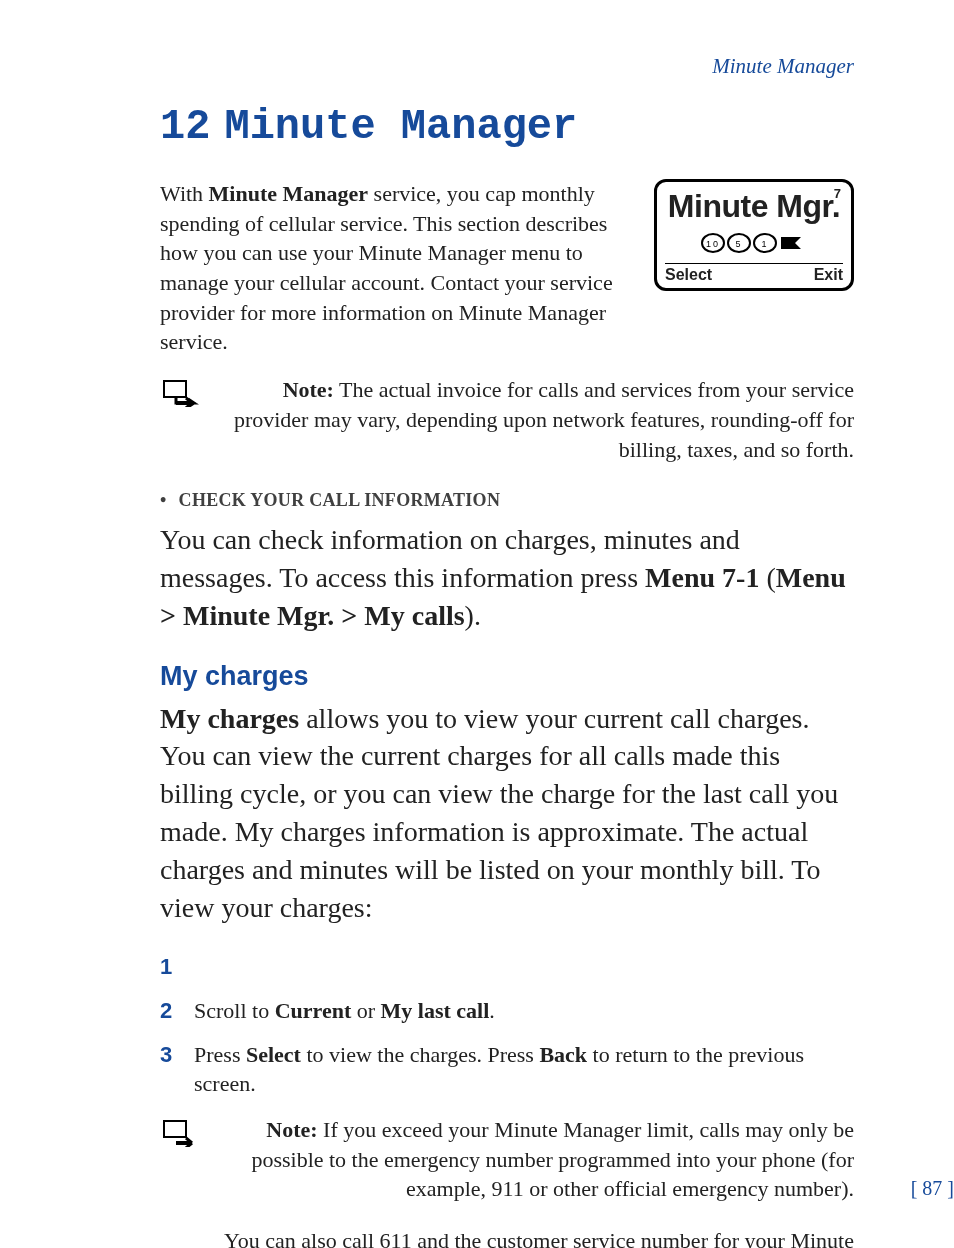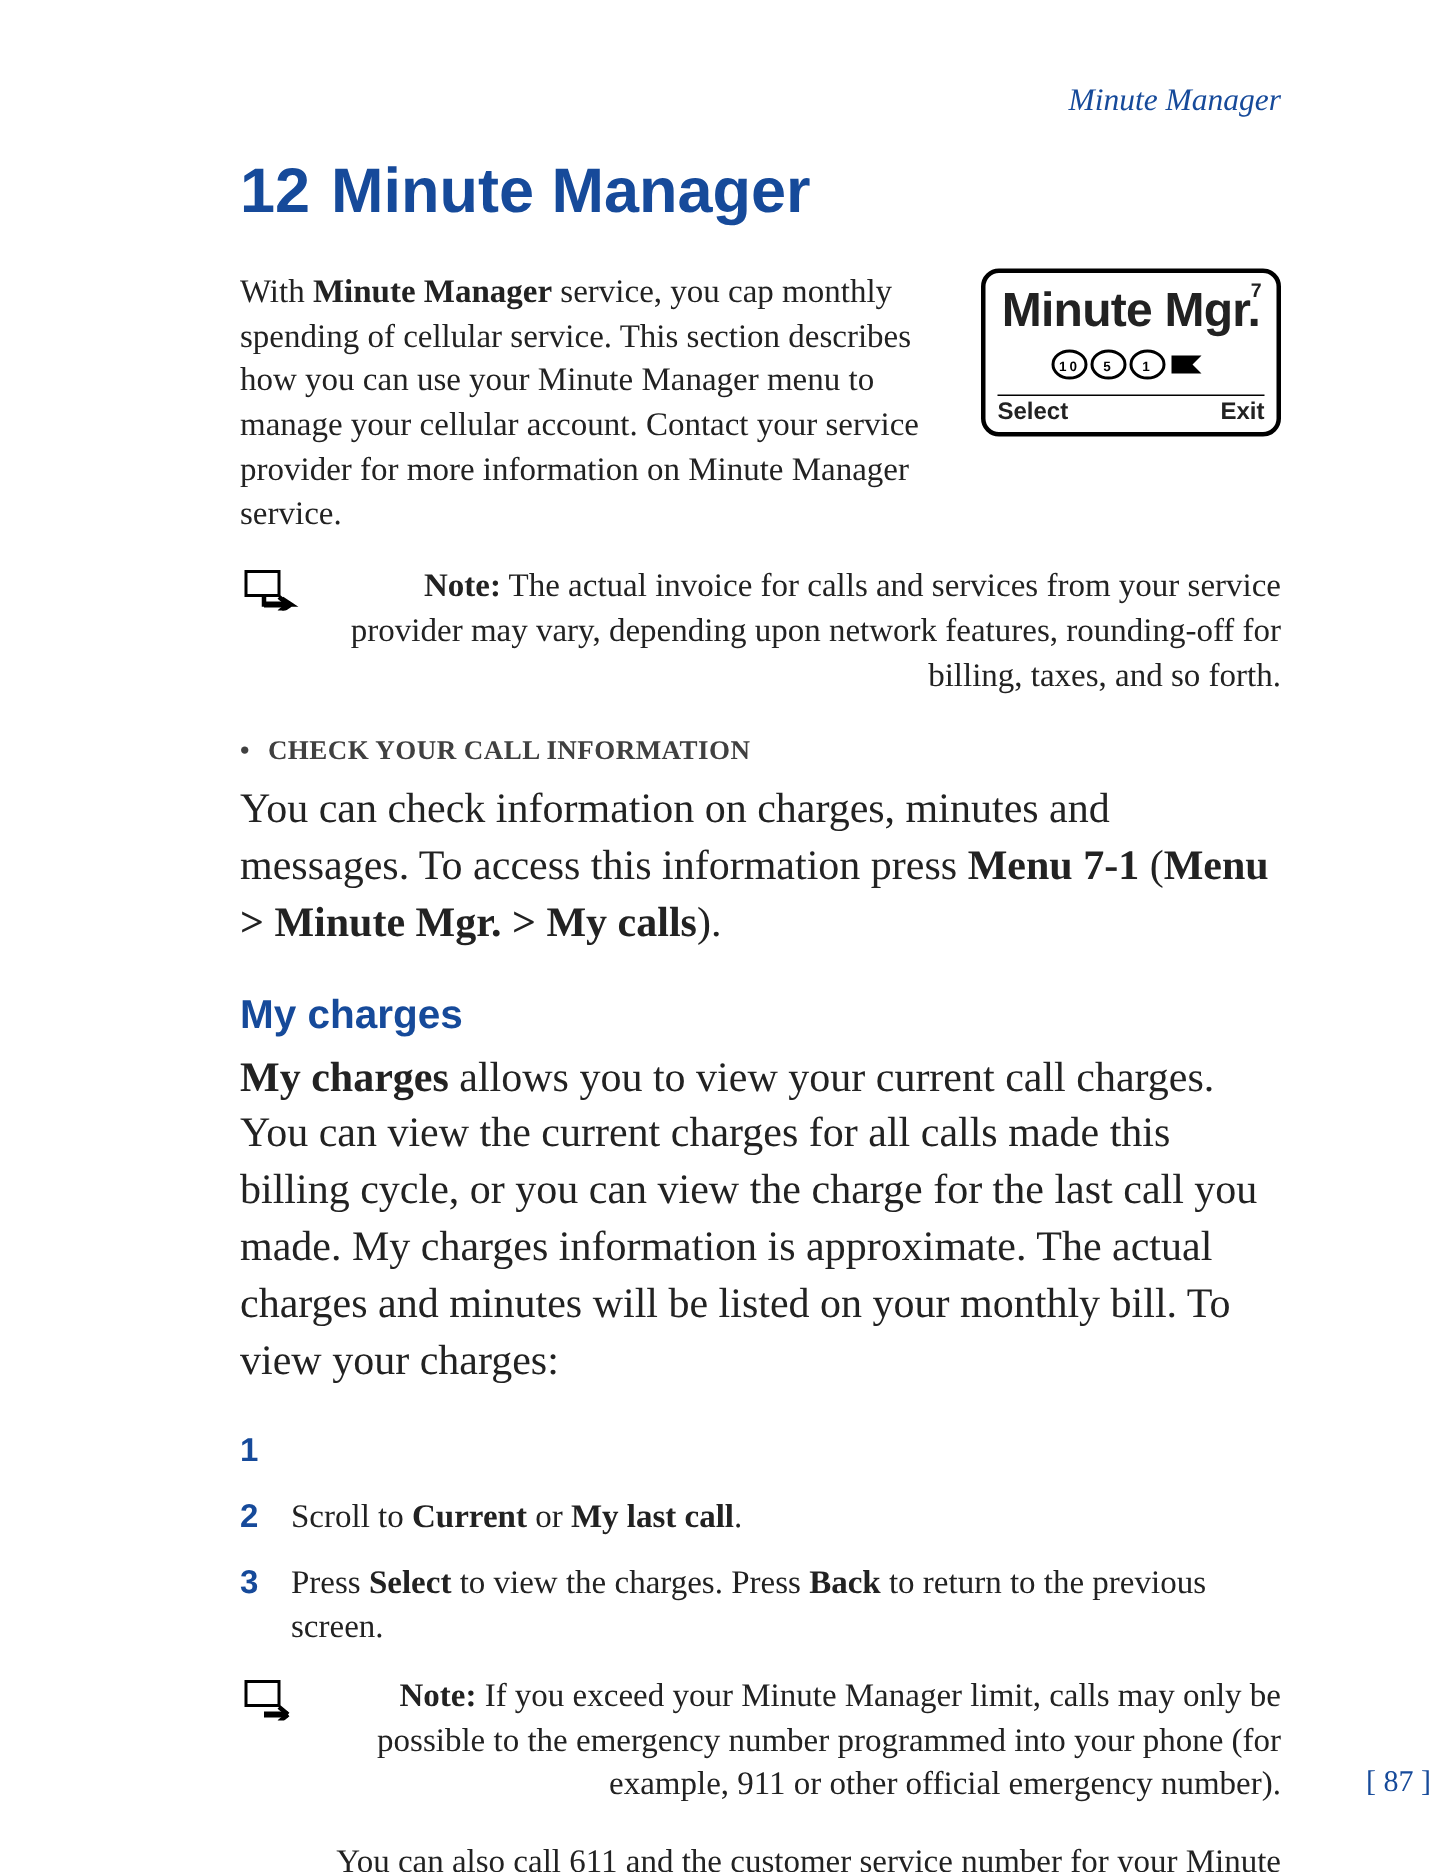--- a/index.html
+++ b/index.html
@@ -18,21 +18,21 @@
     color: #164a9a;
     font-size: 21px;
     margin-bottom: 24px;
     font-family: Georgia, serif;
   }
   .chapter-title {
     color: #164a9a;
     font-size: 42px;
     font-weight: bold;
     margin-bottom: 28px;
-    font-family: Liberation Sans, sans-serif;
+    font-family: Liberation Mono, monospace;
   }
   .chapter-num { margin-right: 14px; }
   .intro-block {
     display: flex;
     align-items: flex-start;
     gap: 28px;
     margin-bottom: 18px;
   }
   .intro-text {
     font-size: 22px;
@@ -60,21 +60,20 @@
     font-weight: bold;
     letter-spacing: -0.5px;
     margin-top: 0;
     font-family: 'Arial Narrow', Arial, sans-serif;
   }
   .phone-shot .icons {
     font-size: 22px;
     letter-spacing: 2px;
     margin: 4px 0 2px 0;
     line-height: 1;
-    font-weight: bold;
   }
   .phone-shot .softkeys {
     display: flex;
     justify-content: space-between;
     font-size: 16px;
     font-weight: bold;
     border-top: 1px solid #000;
     padding-top: 2px;
     margin-top: 2px;
   }

